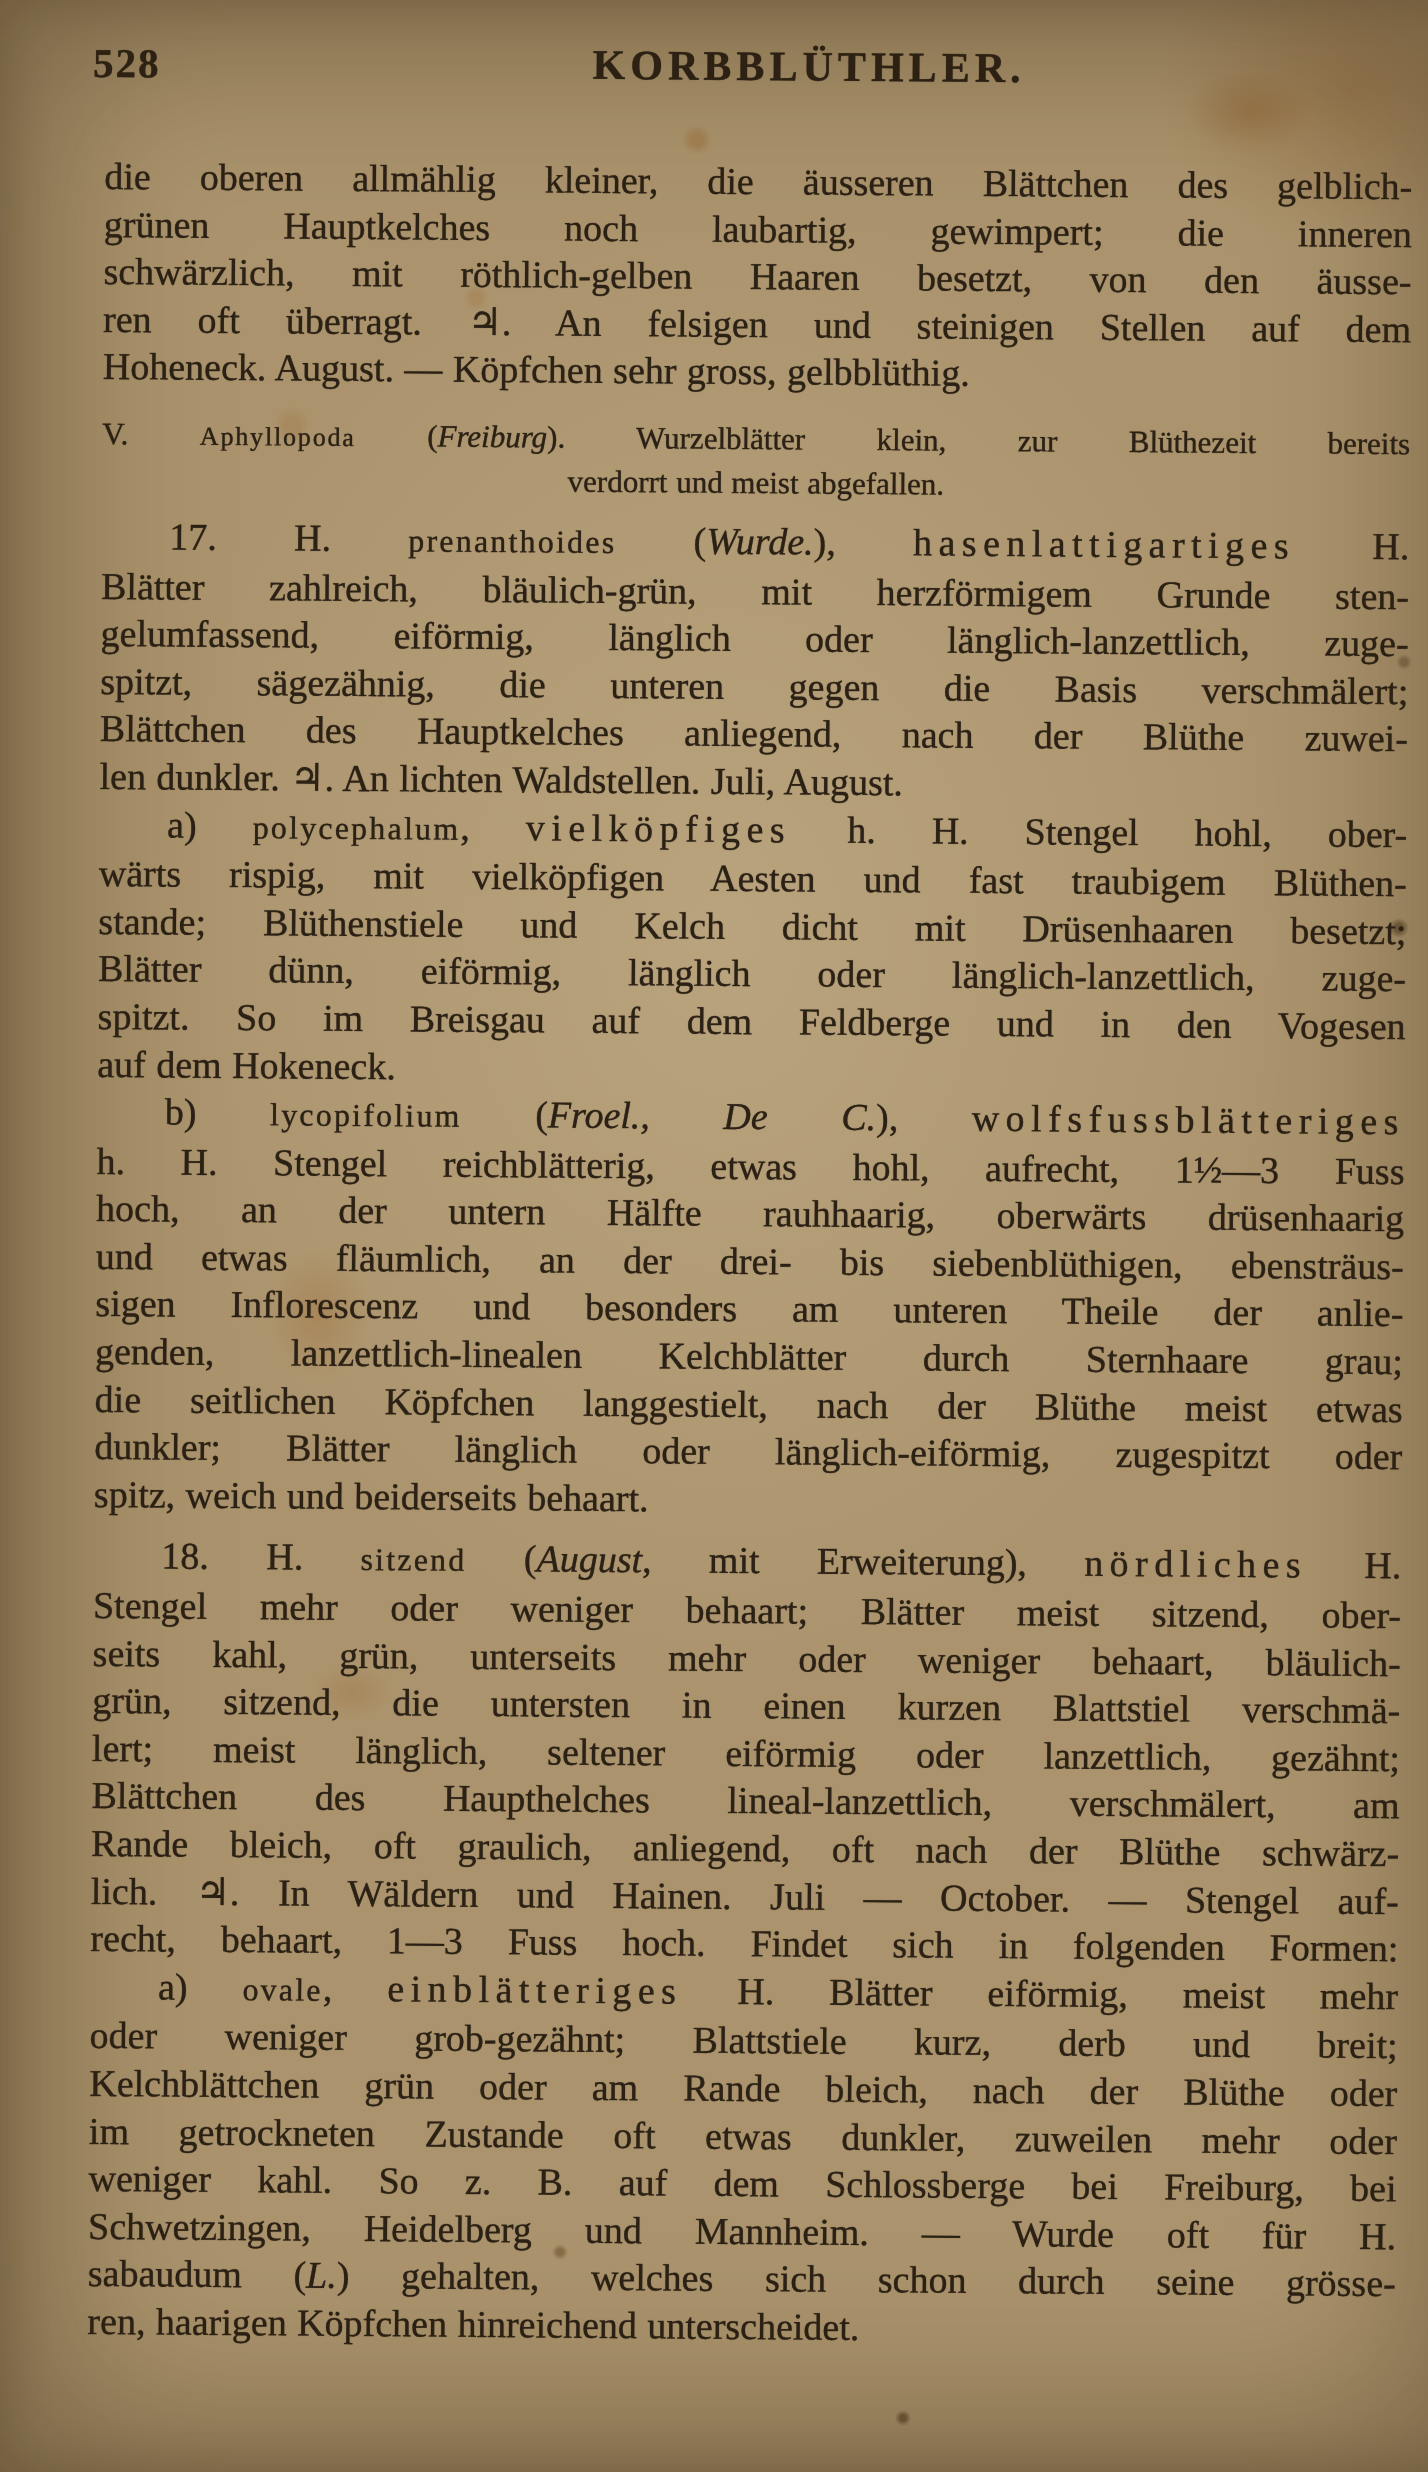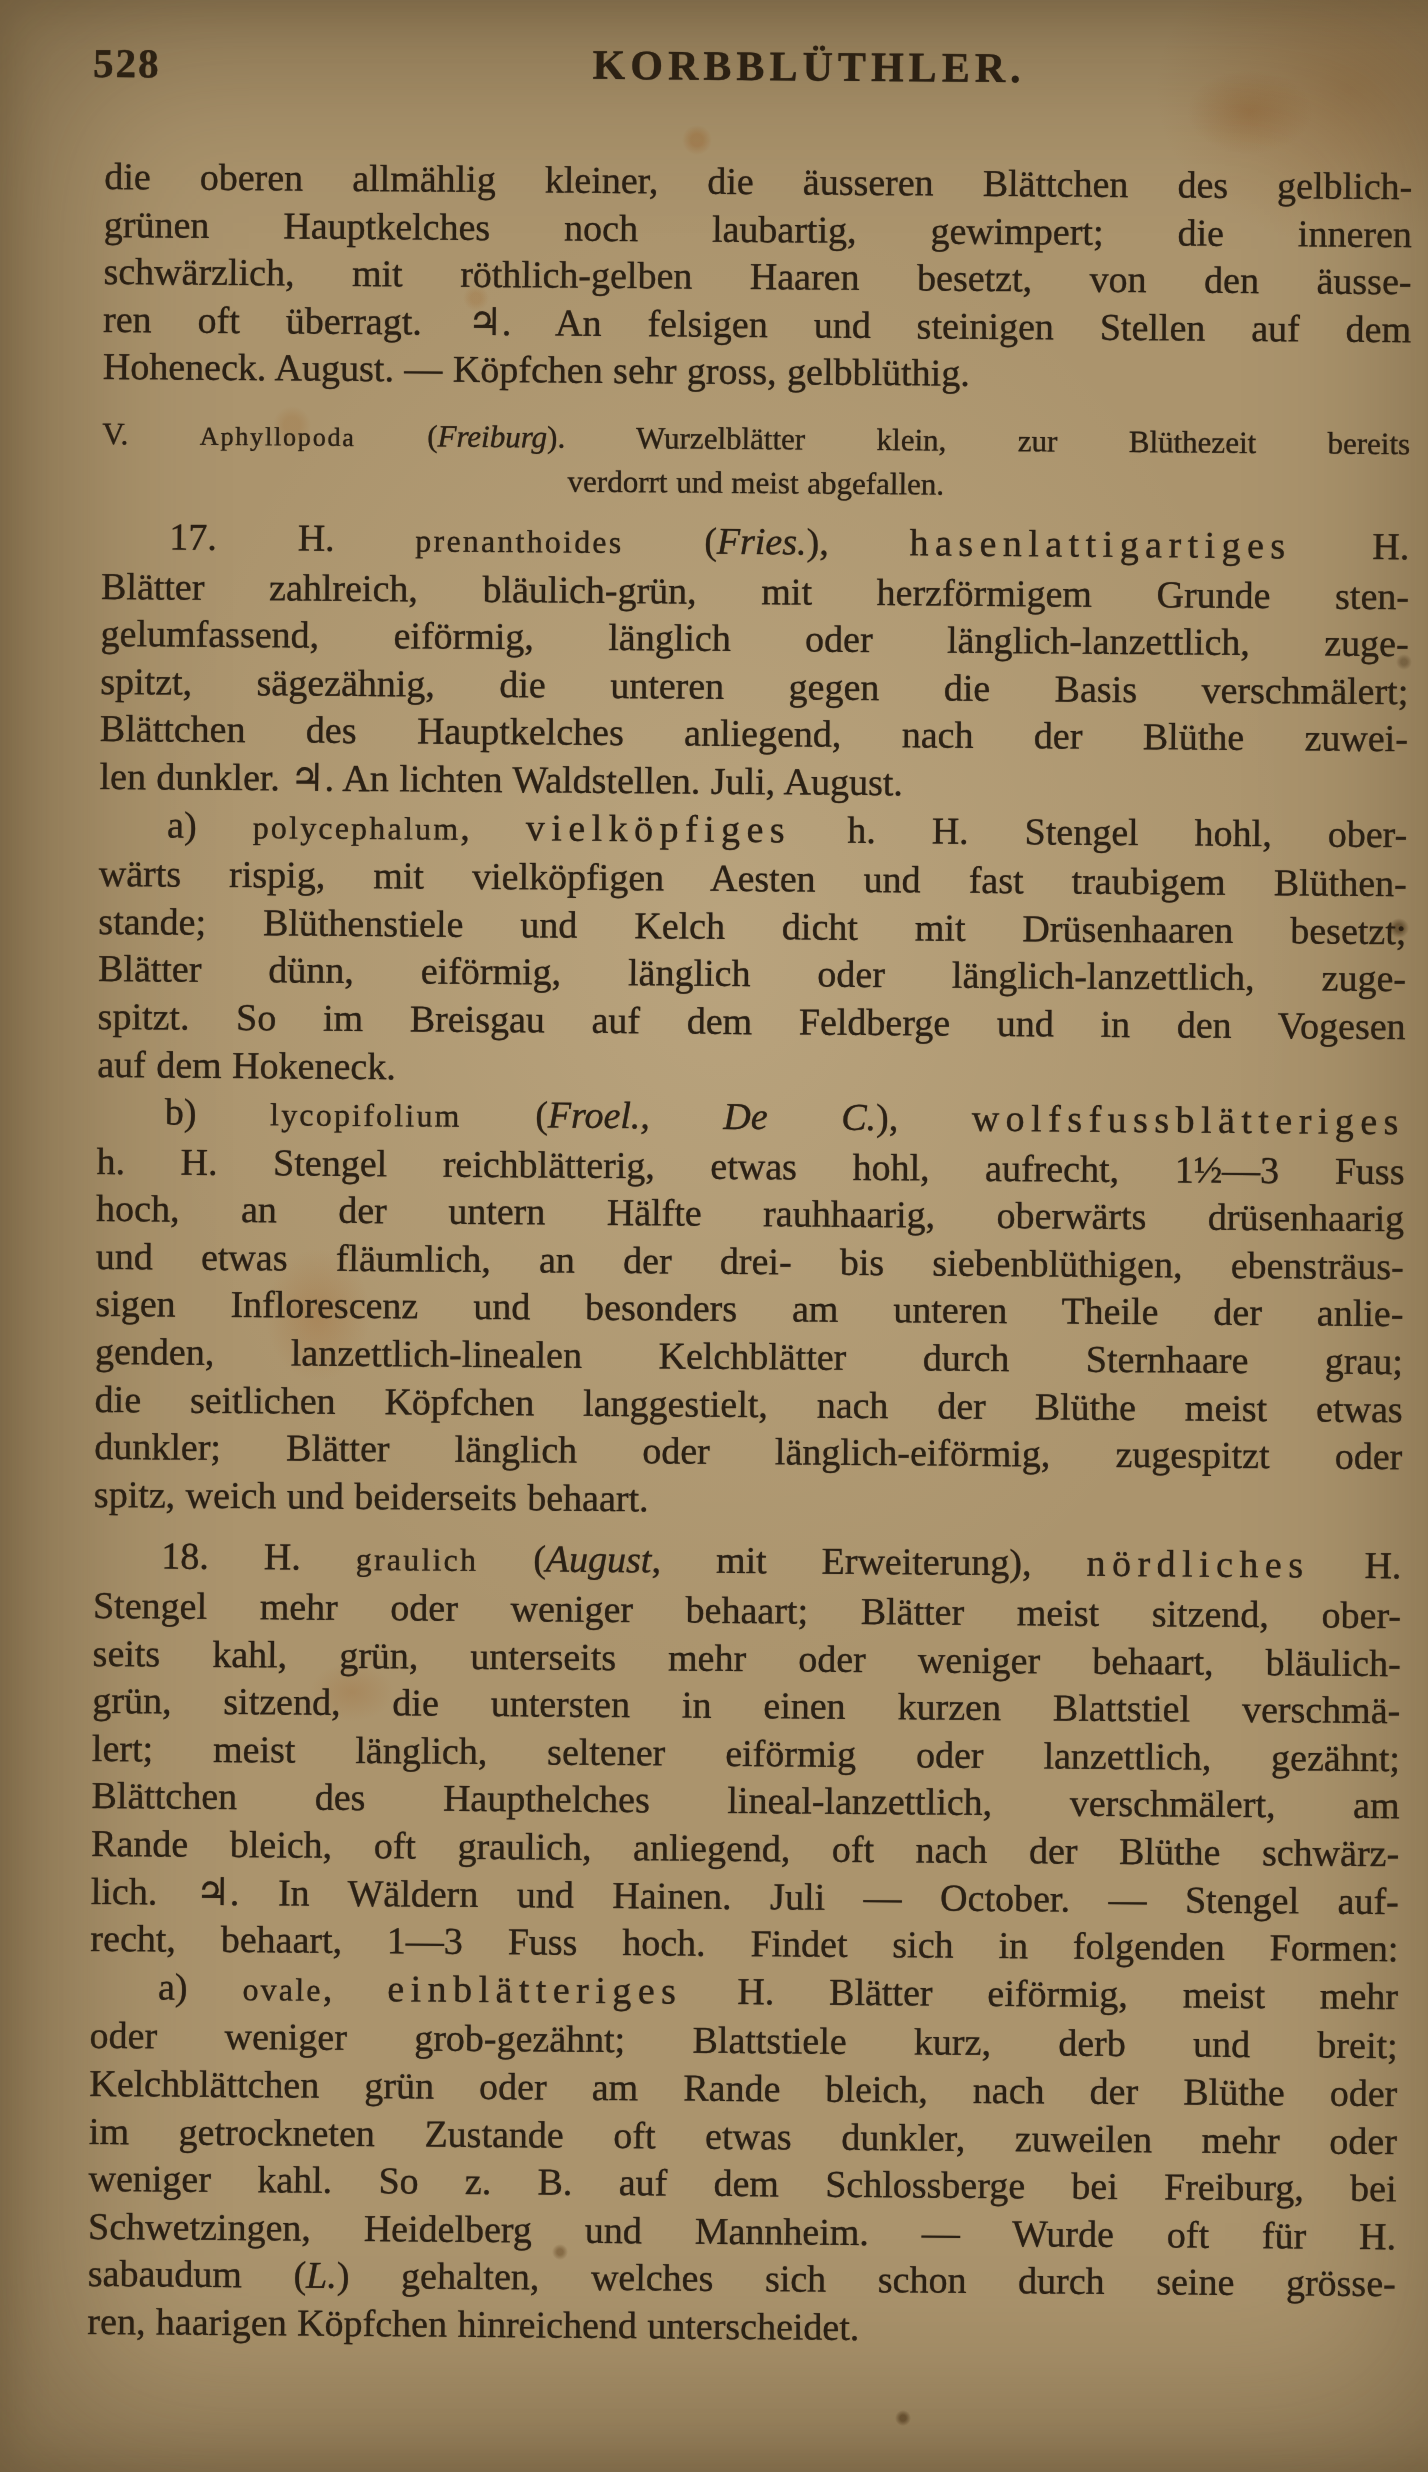--- a/index.html
+++ b/index.html
@@ -73,21 +73,21 @@
           <div class="line just"><span>grünen Hauptkelches noch laubartig, gewimpert; die inneren</span></div>
           <div class="line just"><span>schwärzlich, mit röthlich-gelben Haaren besetzt, von den äusse-</span></div>
           <div class="line just"><span>ren oft überragt. ♃. An felsigen und steinigen Stellen auf dem</span></div>
           <div class="line"><span>Hoheneck. August. — Köpfchen sehr gross, gelbblüthig.</span></div>
         </div>
         <div class="para small">
           <div class="line just"><span>V. </span><span class="caps">Aphyllopoda</span><span> (</span><span class="it">Freiburg</span><span>). Wurzelblätter klein, zur Blüthezeit bereits</span></div>
           <div class="line center"><span>verdorrt und meist abgefallen.</span></div>
         </div>
         <div class="para body indent">
-          <div class="line just"><span>17. H. </span><span class="caps">prenanthoides</span><span> (</span><span class="it">Fries.</span><span>), </span><span class="sp">hasenlattigartiges</span><span> H.</span></div>
+          <div class="line just"><span>17. H. </span><span class="caps">prenanthoides</span><span> (</span><span class="it">Wurde.</span><span>), </span><span class="sp">hasenlattigartiges</span><span> H.</span></div>
           <div class="line just"><span>Blätter zahlreich, bläulich-grün, mit herzförmigem Grunde sten-</span></div>
           <div class="line just"><span>gelumfassend, eiförmig, länglich oder länglich-lanzettlich, zuge-</span></div>
           <div class="line just"><span>spitzt, sägezähnig, die unteren gegen die Basis verschmälert;</span></div>
           <div class="line just"><span>Blättchen des Hauptkelches anliegend, nach der Blüthe zuwei-</span></div>
           <div class="line"><span>len dunkler. ♃. An lichten Waldstellen. Juli, August.</span></div>
         </div>
         <div class="para body indent">
           <div class="line just"><span>a) </span><span class="caps">polycephalum</span><span>, </span><span class="sp">vielköpfiges</span><span> h. H. Stengel hohl, ober-</span></div>
           <div class="line just"><span>wärts rispig, mit vielköpfigen Aesten und fast traubigem Blüthen-</span></div>
           <div class="line just"><span>stande; Blüthenstiele und Kelch dicht mit Drüsenhaaren besetzt;</span></div>
@@ -100,21 +100,21 @@
           <div class="line just"><span>h. H. Stengel reichblätterig, etwas hohl, aufrecht, 1½—3 Fuss</span></div>
           <div class="line just"><span>hoch, an der untern Hälfte rauhhaarig, oberwärts drüsenhaarig</span></div>
           <div class="line just"><span>und etwas fläumlich, an der drei- bis siebenblüthigen, ebensträus-</span></div>
           <div class="line just"><span>sigen Inflorescenz und besonders am unteren Theile der anlie-</span></div>
           <div class="line just"><span>genden, lanzettlich-linealen Kelchblätter durch Sternhaare grau;</span></div>
           <div class="line just"><span>die seitlichen Köpfchen langgestielt, nach der Blüthe meist etwas</span></div>
           <div class="line just"><span>dunkler; Blätter länglich oder länglich-eiförmig, zugespitzt oder</span></div>
           <div class="line"><span>spitz, weich und beiderseits behaart.</span></div>
         </div>
         <div class="para body indent gap-before">
-          <div class="line just"><span>18. H. </span><span class="caps">graulich</span><span> (</span><span class="it">August</span><span>, mit Erweiterung), </span><span class="sp">nördliches</span><span> H.</span></div>
+          <div class="line just"><span>18. H. </span><span class="caps">sitzend</span><span> (</span><span class="it">August</span><span>, mit Erweiterung), </span><span class="sp">nördliches</span><span> H.</span></div>
           <div class="line just"><span>Stengel mehr oder weniger behaart; Blätter meist sitzend, ober-</span></div>
           <div class="line just"><span>seits kahl, grün, unterseits mehr oder weniger behaart, bläulich-</span></div>
           <div class="line just"><span>grün, sitzend, die untersten in einen kurzen Blattstiel verschmä-</span></div>
           <div class="line just"><span>lert; meist länglich, seltener eiförmig oder lanzettlich, gezähnt;</span></div>
           <div class="line just"><span>Blättchen des Haupthelches lineal-lanzettlich, verschmälert, am</span></div>
           <div class="line just"><span>Rande bleich, oft graulich, anliegend, oft nach der Blüthe schwärz-</span></div>
           <div class="line just"><span>lich. ♃. In Wäldern und Hainen. Juli — October. — Stengel auf-</span></div>
           <div class="line just"><span>recht, behaart, 1—3 Fuss hoch. Findet sich in folgenden Formen:</span></div>
         </div>
         <div class="para body indent">

